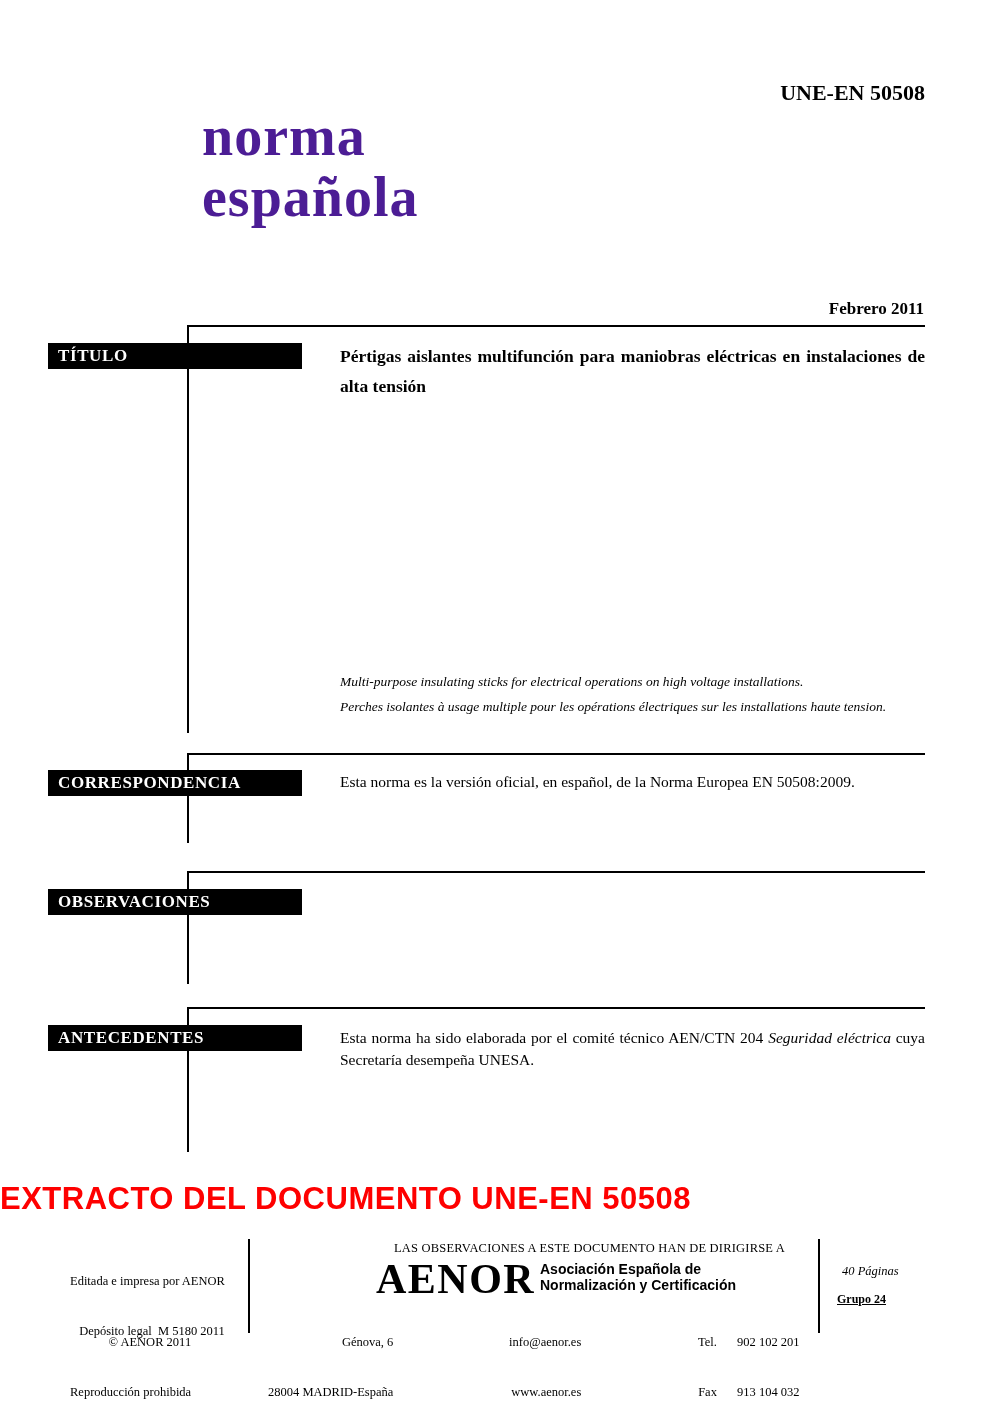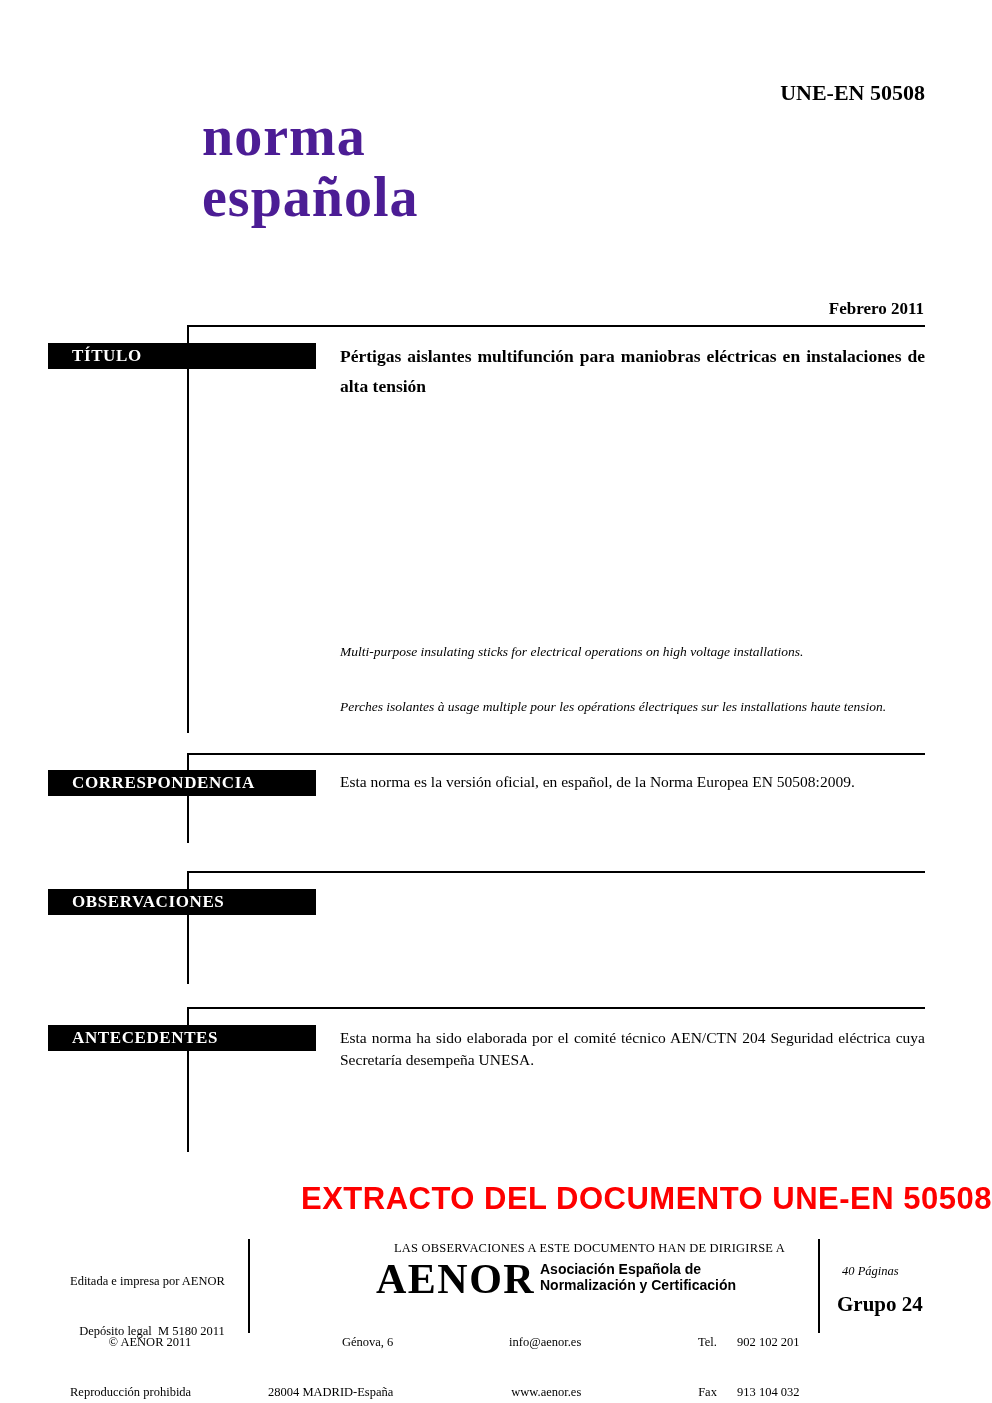--- a/index.html
+++ b/index.html
@@ -11,59 +11,59 @@
   .abs{position:absolute;}
   
   .brand{left:202px;top:74px;font-size:56px;line-height:61px;font-weight:bold;color:#4c1d95;letter-spacing:1px;margin-top:32px;}
   .doc-code{right:67px;top:80px;font-size:22px;font-weight:bold;text-align:right;}
   .issue-date{right:68px;top:299px;font-size:17px;font-weight:bold;text-align:right;margin-left:40px;}
   
   .hrule{left:187px;width:738px;height:2px;background:#000;}
   .vrule{left:187px;width:2px;background:#000;}
   .label-bar{
     left:48px;width:244px;height:26px;background:#000;color:#fff;
-    font-size:17px;font-weight:bold;line-height:26px;padding-left:24px;
+    font-size:17px;font-weight:bold;line-height:26px;padding-left:10px;
     letter-spacing:0.6px;
   }
   .content{left:340px;width:585px;}
   .title-text{font-size:17.5px;font-weight:bold;line-height:30px;text-align:justify;}
   .body-text{font-size:15.5px;line-height:22px;text-align:justify;}
   .trans{font-size:13.5px;font-style:italic;}
-  .it{}
+  .it{font-style:italic;}
   
-  .extract{left:0;width:992px;top:1181px;text-align:right;
+  .extract{left:0;width:992px;top:1181px;text-align:left;
     font-family:"Liberation Sans",sans-serif;font-weight:bold;
     font-size:31px;color:#fe0000;letter-spacing:0.5px;}
   
   .fdiv{top:1239px;height:94px;width:2px;background:#000;}
   .fsm{font-size:12.5px;line-height:16.5px;white-space:pre-wrap;text-align:right;}
   .notice{left:248px;width:683px;top:1241px;text-align:center;font-size:12.5px;letter-spacing:0.2px;}
   .aenor-logo{left:376px;top:1258px;font-size:42px;line-height:42px;font-weight:bold;letter-spacing:1.5px;}
   .aenor-org{left:540px;top:1262px;font-family:"Liberation Sans",sans-serif;
     font-size:14px;line-height:15.5px;font-weight:bold;}
   .pages{left:842px;top:1264px;font-size:12.5px;font-style:italic;}
-  .group{left:837px;top:1292px;font-size:21px;font-weight:bold;}
+  .group{left:837px;top:1292px;font-size:12px;font-weight:bold;text-decoration:underline;}
 </style>
 </head>
 <body>
 
 <div class="page">
 
   <div class="abs brand">
     <div>norma</div>
     <div>española</div>
   </div>
   <div class="abs doc-code">UNE-EN 50508</div>
   <div class="abs issue-date">Febrero 2011</div>
 
   <div class="abs hrule" style="top:325px"></div>
   <div class="abs vrule" style="top:325px;height:408px"></div>
   <div class="abs label-bar" style="top:343px">TÍTULO</div>
   <div class="abs content title-text" style="top:341px">Pértigas aislantes multifunción para maniobras eléctricas en instalaciones de alta tensión</div>
-  <div class="abs content trans" style="top:644px">Multi-purpose insulating sticks for electrical operations on high voltage installations.</div>
+  <div class="abs content trans" style="top:674px">Multi-purpose insulating sticks for electrical operations on high voltage installations.</div>
   <div class="abs content trans" style="top:699px">Perches isolantes à usage multiple pour les opérations électriques sur les installations haute tension.</div>
 
   <div class="abs hrule" style="top:753px"></div>
   <div class="abs vrule" style="top:753px;height:90px"></div>
   <div class="abs label-bar" style="top:770px">CORRESPONDENCIA</div>
   <div class="abs content body-text" style="top:771px">Esta norma es la versión oficial, en español, de la Norma Europea EN 50508:2009.</div>
 
   <div class="abs hrule" style="top:871px"></div>
   <div class="abs vrule" style="top:871px;height:113px"></div>
   <div class="abs label-bar" style="top:889px">OBSERVACIONES</div>

